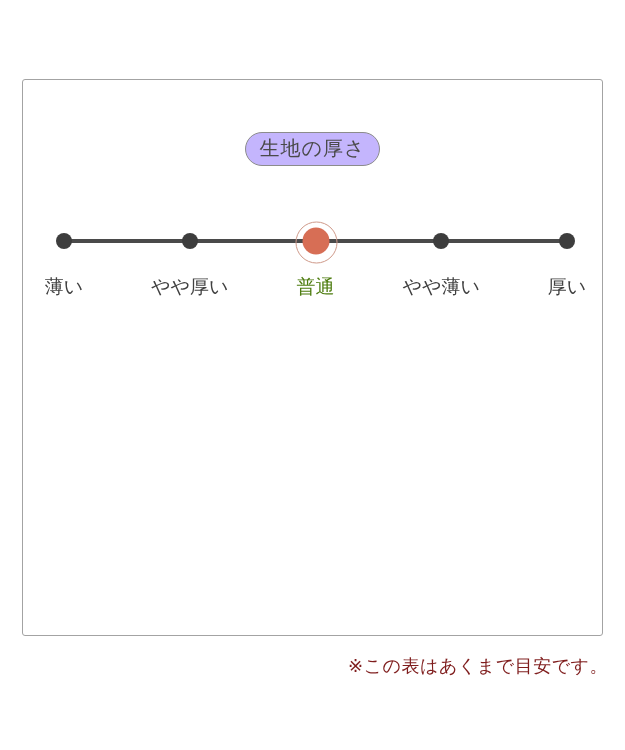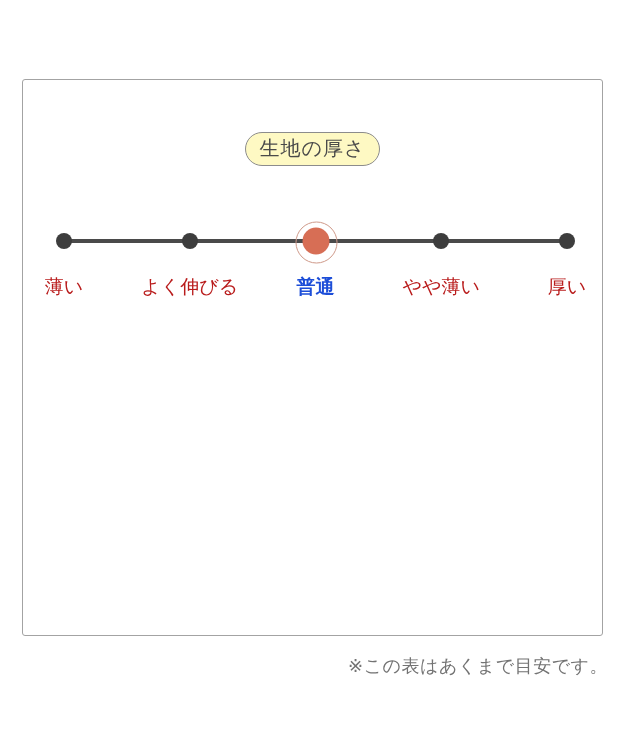--- a/index.html
+++ b/index.html
@@ -32,21 +32,21 @@
     width: fit-content;
     height: 34px;
     padding: 5px 14px;
     border: 1.5px solid #8c8c8c;
     border-radius: 18px;
     text-align: center;
     font-size: 20px;
     line-height: 21px;
     letter-spacing: 1px;
     color: #4a4a4a;
-    background: #fef9c3;
+    background: #c4b5fd;
   }
 
   .track {
     position: relative;
     height: 40px;
     margin: 55px 35px 0 41px;
   }
   .scale-section.second .track { margin-top: 54px; }
 
   .track-line {
@@ -85,30 +85,30 @@
     height: 24px;
     margin: 14px 35px 0 41px;
   }
   .lbl {
     position: absolute;
     top: 0;
     transform: translateX(-50%);
     white-space: nowrap;
     font-size: 19px;
     line-height: 24px;
-    color: #b91c1c;
+    color: #404040;
   }
-  .lbl.sel { font-weight: 700; color: #1d4ed8; }
+  .lbl.sel { font-weight: 400; color: #4d7c0f; }
 
   .footnote {
     position: absolute;
     top: 655px; right: 17px;
     font-size: 18px;
     line-height: 22px;
-    color: #737373;
+    color: #7f1d1d;
     letter-spacing: 0.5px;
   }
 </style>
 </head>
 <body>
 
 <div class="page">
   <div class="panel">
 
     <section class="scale-section first">
@@ -116,21 +116,21 @@
       <div class="track">
         <div class="track-line"></div>
         <span class="dot" style="left:0%"></span>
         <span class="dot" style="left:25%"></span>
         <span class="dot selected" style="left:50%"></span>
         <span class="dot" style="left:75%"></span>
         <span class="dot" style="left:100%"></span>
       </div>
       <div class="labels">
         <span class="lbl" style="left:0%">薄い</span>
-        <span class="lbl" style="left:25%">よく伸びる</span>
+        <span class="lbl" style="left:25%">やや厚い</span>
         <span class="lbl sel" style="left:50%">普通</span>
         <span class="lbl" style="left:75%">やや薄い</span>
         <span class="lbl" style="left:100%">厚い</span>
       </div>
     </section>
 
 
   </div>
 
   <div class="footnote">※この表はあくまで目安です。</div>

